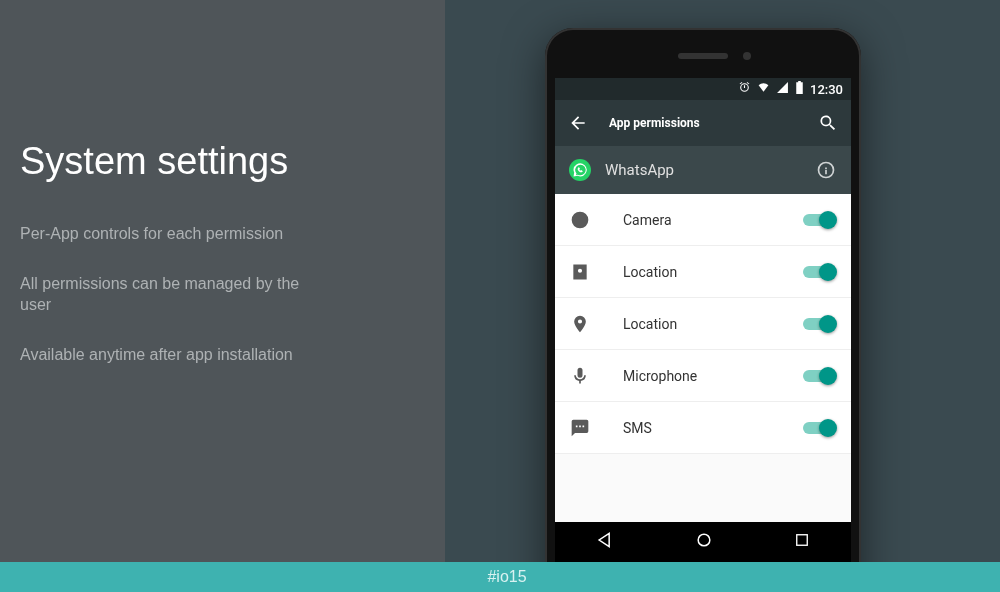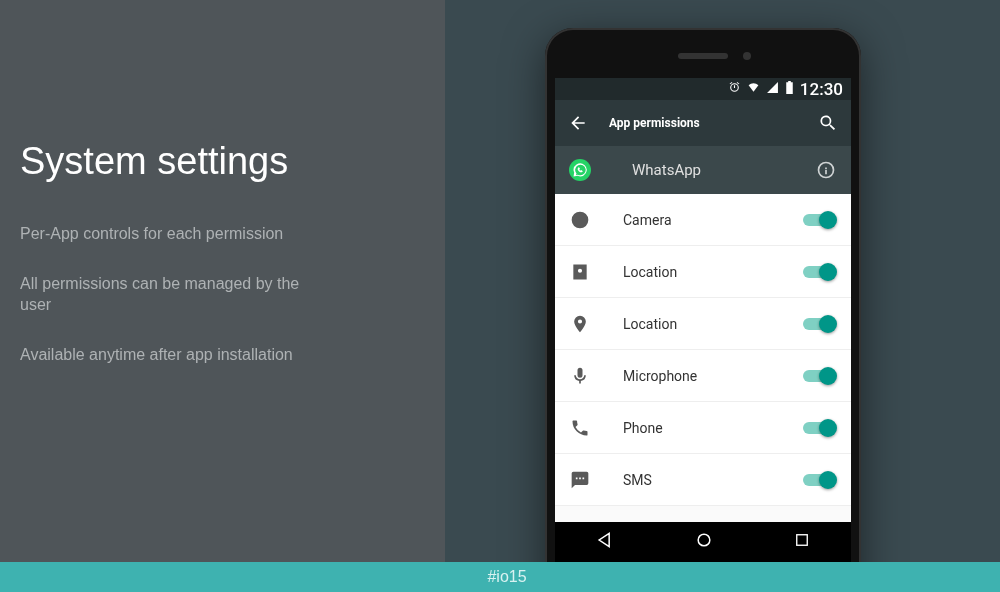--- a/index.html
+++ b/index.html
@@ -99,21 +99,21 @@
     background: #212a2c;
     color: #ffffff;
     display: flex;
     justify-content: flex-end;
     align-items: center;
     gap: 6px;
     padding: 0 8px;
     font-size: 12px;
   }
   .statusbar svg { fill:#fff; }
-  .statusbar .time { font-weight:500; font-size:17px; }
+  .statusbar .time { font-weight:500; font-size:13px; }
 
   
   .appbar {
     height: 46px;
     background: #2d393c;
     color: #fff;
     display: flex;
     align-items: center;
     padding: 0 12px;
     gap: 20px;
@@ -126,21 +126,21 @@
   .icon-btn { width:22px;height:22px;display:flex;align-items:center;justify-content:center; }
   .icon-btn svg { fill:#fff; }
 
   
   .subheader {
     height: 48px;
     background: #3b484b;
     display: flex;
     align-items: center;
     padding: 0 14px;
-    gap: 41px;
+    gap: 14px;
     color: #fff;
   }
   .wa-icon {
     width:22px;height:22px;border-radius:50%;
     background:#25d366;
     display:flex;align-items:center;justify-content:center;
   }
   .wa-icon svg{fill:#fff;width:14px;height:14px;}
   .subheader .appname { flex:1; font-size:15px; color:#e0e0e0; }
   .info-icon svg{fill:#cfd3d4;}
@@ -298,32 +298,20 @@
               </span>
               <span class="p-label">Microphone</span>
               <span class="switch">
                 <span class="track"></span>
                 <span class="thumb"></span>
               </span>
             </div>
             <div class="perm-row">
               <span class="p-icon">
                 <svg width="20" height="20" viewBox="0 0 24 24">
-                  <path d="M6.6 10.8a15 15 0 0 0 6.6 6.6l2.2-2.2a1 1 0 0 1 1-.24 11 11 0 0 0 3.6.58 1 1 0 0 1 1 1V20a1 1 0 0 1-1 1A17 17 0 0 1 3 4a1 1 0 0 1 1-1h3.5a1 1 0 0 1 1 1 11 11 0 0 0 .58 3.6 1 1 0 0 1-.25 1z" fill="#5a5a5a"></path>
-                </svg>
-              </span>
-              <span class="p-label">Phone</span>
-              <span class="switch">
-                <span class="track"></span>
-                <span class="thumb"></span>
-              </span>
-            </div>
-            <div class="perm-row">
-              <span class="p-icon">
-                <svg width="20" height="20" viewBox="0 0 24 24">
                   <path d="M20 2H4a2 2 0 0 0-2 2v18l4-4h14a2 2 0 0 0 2-2V4a2 2 0 0 0-2-2zM9 11H7V9h2zm4 0h-2V9h2zm4 0h-2V9h2z" fill="#5a5a5a"></path>
                 </svg>
               </span>
               <span class="p-label">SMS</span>
               <span class="switch">
                 <span class="track"></span>
                 <span class="thumb"></span>
               </span>
             </div>
           </div>

